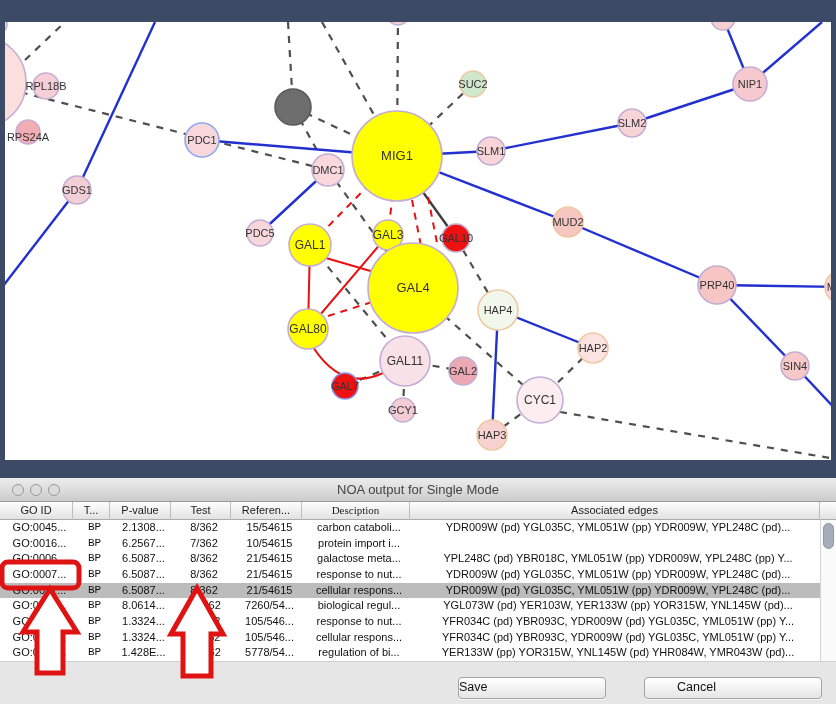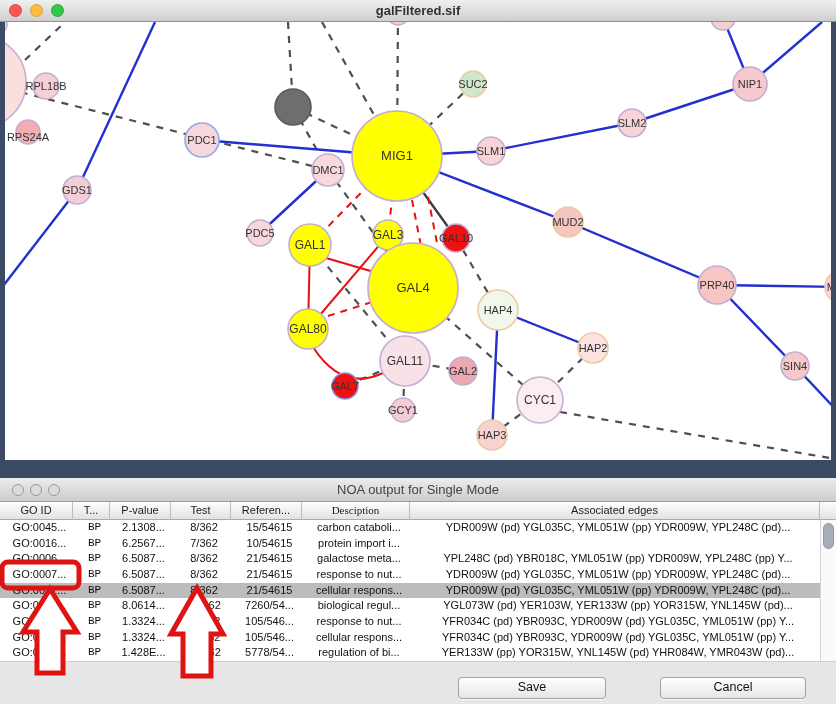--- a/index.html
+++ b/index.html
@@ -38,47 +38,41 @@
   .c0{width:73px;} .c1{width:37px;font-family:Liberation Mono, monospace;} .c2{width:61px;} .c3{width:60px;}
   .c4{width:71px;} .c5{width:108px;} .c6{width:410px;}
   .vscroll{position:absolute;right:0;top:42px;width:16px;height:141px;background:#fafafa;
     border-left:1px solid #d4d4d4;box-sizing:border-box;}
   .vthumb{position:absolute;left:2px;top:3px;width:11px;height:26px;border-radius:6px;
     background:#a5adb8;border:1px solid #8f98a5;box-sizing:border-box;}
   .footer{position:absolute;left:0;top:183px;width:836px;height:59px;background:#e6e6e6;
     border-top:1px solid #cfcfcf;box-sizing:border-box;}
   .btn{position:absolute;top:15px;height:20px;border:1px solid #a3a3a3;border-radius:4px;
     background:linear-gradient(#ffffff,#e6e6e6);font-size:12.5px;color:#111;
-    text-align:center;line-height:19px;box-shadow:0 1px 0 rgba(255,255,255,.7);}
+    text-align:left;line-height:19px;box-shadow:0 1px 0 rgba(255,255,255,.7);}
   .btn.save{left:458px;width:146px;}
-  .btn.cancel{left:660px;width:144px;}
+  .btn.cancel{left:644px;width:144px;padding-left:32px;}
 
   
   .overlay{position:absolute;left:0;top:0;width:836px;height:704px;pointer-events:none;z-index:50;}
 
   
   .edge-pp{stroke:#2230cf;stroke-width:2.4;fill:none;}
   .edge-pd{stroke:#4f4f4f;stroke-width:2.2;stroke-dasharray:7 7;fill:none;}
   .edge-red{stroke:#e81010;stroke-width:2;fill:none;}
   .edge-reddash{stroke:#e81010;stroke-width:2;stroke-dasharray:7 6;fill:none;}
   .edge-dark{stroke:#3d3d3d;stroke-width:2.4;fill:none;}
   .nlabel{font-family:"Liberation Sans",sans-serif;fill:#333;text-anchor:middle;}
 </style>
 </head>
 <body>
 
 <div class="stage">
 
   <div class="win1">
-    <div class="titlebar">
-      <span class="tl red"></span>
-      <span class="tl yellow"></span>
-      <span class="tl green"></span>
-      <span class="title">galFiltered.sif</span>
-    </div>
     <div class="canvas">
       <svg id="net" width="836" height="438" viewBox="0 22 836 438">
           <rect x="5" y="22" width="826" height="438" fill="#ffffff"></rect>
           <line x1="25" y1="60" x2="65" y2="22" class="edge-pd"></line>
           <line x1="-20" y1="82" x2="328" y2="170" class="edge-pd"></line>
           <line x1="288" y1="22" x2="293" y2="107" class="edge-pd"></line>
           <line x1="322" y1="22" x2="397" y2="156" class="edge-pd"></line>
           <line x1="398" y1="14" x2="397" y2="156" class="edge-pd"></line>
           <line x1="473" y1="84" x2="397" y2="156" class="edge-pd"></line>
           <line x1="293" y1="107" x2="397" y2="156" class="edge-pd"></line>

